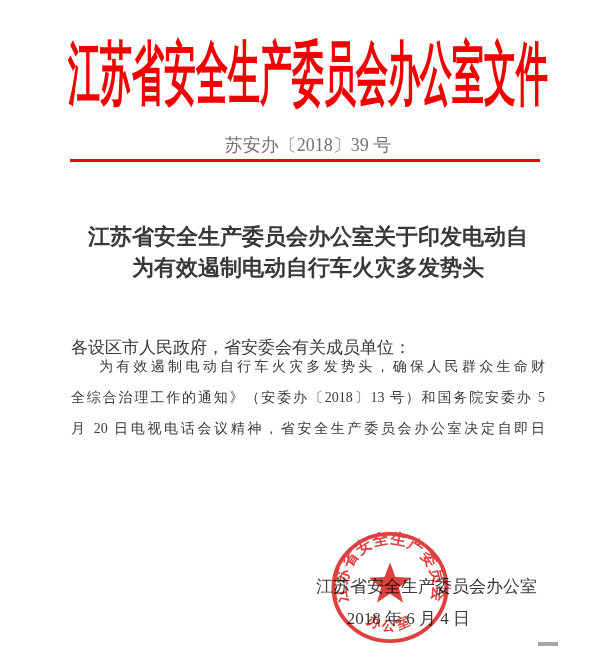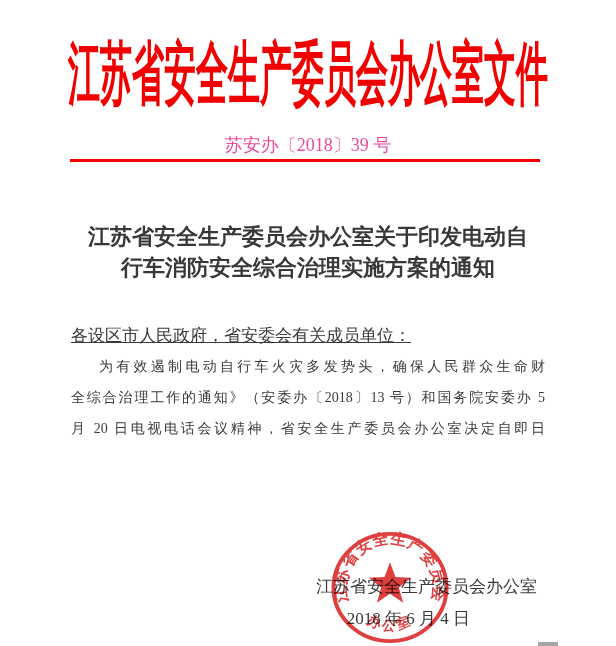--- a/index.html
+++ b/index.html
@@ -22,44 +22,43 @@
     letter-spacing: 0px;
     white-space: nowrap;
     transform: scaleY(2.15);
     transform-origin: top center;
   }
   .doc-number {
     position: absolute;
     top: 133px; left: 0; right: 0;
     text-align: center;
     font-size: 18px;
-    color: #ec4899;
+    color: #737373;
   }
   .red-rule {
     position: absolute;
     top: 159px; left: 70px;
     width: 470px; height: 3px;
     background: #f10000;
   }
   .doc-title {
     position: absolute;
     top: 221px; left: 40px; right: 40px;
     text-align: center;
     font-size: 22px;
     font-weight: 700;
     line-height: 31px;
     color: #383838;
   }
   .salutation {
     position: absolute;
-    top: 320px; left: 71px;
+    top: 332px; left: 71px;
     width: 476px;
     font-size: 17px;
     line-height: 31px;
-    text-decoration: underline;
   }
   .body-text {
     position: absolute;
     top: 351px; left: 71px;
     width: 474px;
     font-size: 14px;
     line-height: 31px;
   }
   .bline { text-align: justify; text-align-last: justify; white-space: nowrap; }
   .bline.first { text-indent: 28px; }
@@ -114,21 +113,21 @@
 <div class="page">
 
   <div class="header-title">江苏省安全生产委员会办公室文件</div>
 
   <div class="doc-number">苏安办〔2018〕39 号</div>
 
   <div class="red-rule"></div>
 
   <div class="doc-title">
     <div>江苏省安全生产委员会办公室关于印发电动自</div>
-    <div>行车消防安全综合治理实施方案的通知</div>
+    <div>为有效遏制电动自行车火灾多发势头</div>
   </div>
 
   <div class="salutation">各设区市人民政府，省安委会有关成员单位：</div>
 
   <div class="body-text">
     <div class="bline first">为有效遏制电动自行车火灾多发势头，确保人民群众生命财</div>
     <div class="bline">全综合治理工作的通知》（安委办〔2018〕13 号）和国务院安委办 5</div>
     <div class="bline">月 20 日电视电话会议精神，省安全生产委员会办公室决定自即日</div>
   </div>
 

